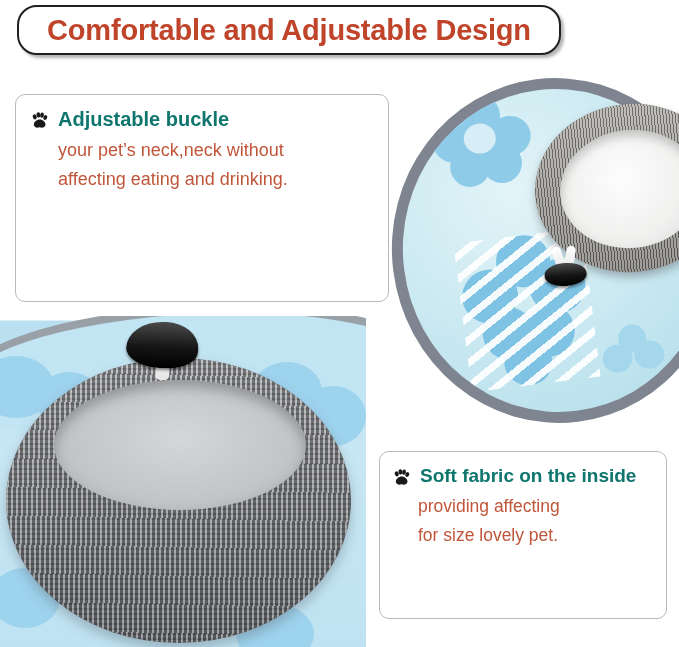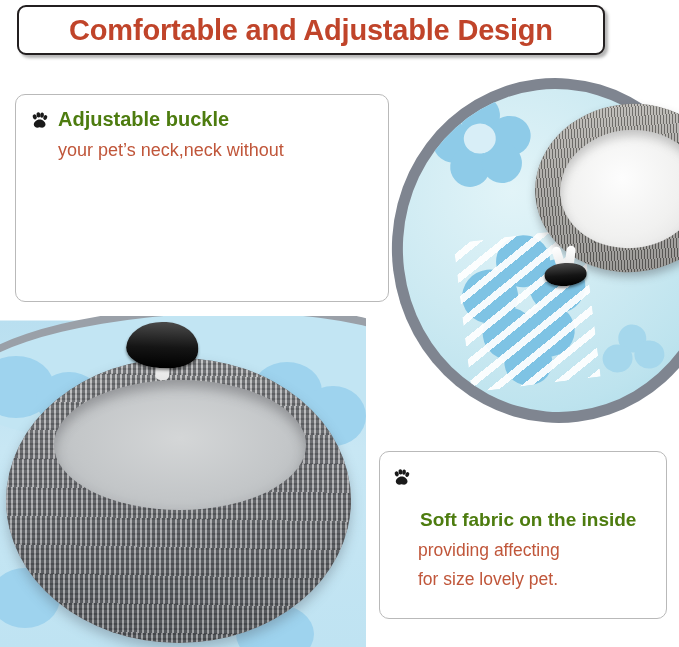--- a/index.html
+++ b/index.html
@@ -14,25 +14,25 @@
     overflow: hidden;
     font-family: "Liberation Sans", sans-serif;
     -webkit-font-smoothing: antialiased;
   }
 
   
   .title-banner {
     position: absolute;
     left: 17px;
     top: 5px;
-    width: 588px;
+    width: 544px;
     height: 50px;
     background: #ffffff;
     border: 2px solid #231f20;
-    border-radius: 9px;
+    border-radius: 20px;
     box-shadow: 3px 3px 3px rgba(90,90,90,0.45);
     display: flex;
     align-items: center;
     justify-content: center;
     box-sizing: border-box;
   }
   .title-text {
     color: #c0442a;
     font-size: 29px;
     font-weight: bold;
@@ -299,27 +299,27 @@
     gap: 9px;
     margin-bottom: 2px;
   }
   .paw-icon {
     flex: 0 0 auto;
     width: 19px;
     height: 19px;
     margin-top: 4px;
   }
   .card-title {
-    color: #4d7c0f;
+    color: #0f766e;
     font-size: 20px;
     font-weight: bold;
     line-height: 1.25;
     white-space: nowrap;
   }
-  #card-fabric .card-title { font-size: 19px; margin-top: 44px; }
+  #card-fabric .card-title { font-size: 19px; }
   .card-body {
     color: #c0563a;
     font-size: 18px;
     line-height: 1.62;
     padding-left: 28px;
     padding-top: 2px;
   }
   #card-fabric .card-body {
     font-size: 17.5px;
     line-height: 1.68;
@@ -417,20 +417,21 @@
       <ellipse cx="6.0" cy="7.4" rx="2.5" ry="3.3" fill="#1a1a1a" transform="rotate(-22 6 7.4)"></ellipse>
       <ellipse cx="10.6" cy="4.9" rx="2.4" ry="3.3" fill="#1a1a1a" transform="rotate(-8 10.6 4.9)"></ellipse>
       <ellipse cx="15.2" cy="5.2" rx="2.4" ry="3.3" fill="#1a1a1a" transform="rotate(10 15.2 5.2)"></ellipse>
       <ellipse cx="19.3" cy="8.2" rx="2.4" ry="3.1" fill="#1a1a1a" transform="rotate(26 19.3 8.2)"></ellipse>
       <path d="M12.3 10.6c4.2 0 7.3 3.4 7.3 6.6 0 2.6-2.3 3.9-4.6 3.9-1.3 0-2 -.5-2.8-.5s-1.5.5-2.8.5c-2.3 0-4.6-1.3-4.6-3.9 0-3.2 3.3-6.6 7.5-6.6z" fill="#1a1a1a"></path>
     </svg>
     <div class="card-title">Adjustable buckle</div>
   </div>
   <div class="card-body">
     <span class="ln">your pet’s neck,neck without</span>
+    <span class="ln">affecting eating and drinking.</span>
   </div>
 </div>
 
 <div class="card" id="card-fabric">
   <div class="card-head">
     <svg class="paw-icon" viewBox="0 0 24 24">
       <ellipse cx="6.0" cy="7.4" rx="2.5" ry="3.3" fill="#1a1a1a" transform="rotate(-22 6 7.4)"></ellipse>
       <ellipse cx="10.6" cy="4.9" rx="2.4" ry="3.3" fill="#1a1a1a" transform="rotate(-8 10.6 4.9)"></ellipse>
       <ellipse cx="15.2" cy="5.2" rx="2.4" ry="3.3" fill="#1a1a1a" transform="rotate(10 15.2 5.2)"></ellipse>
       <ellipse cx="19.3" cy="8.2" rx="2.4" ry="3.1" fill="#1a1a1a" transform="rotate(26 19.3 8.2)"></ellipse>

